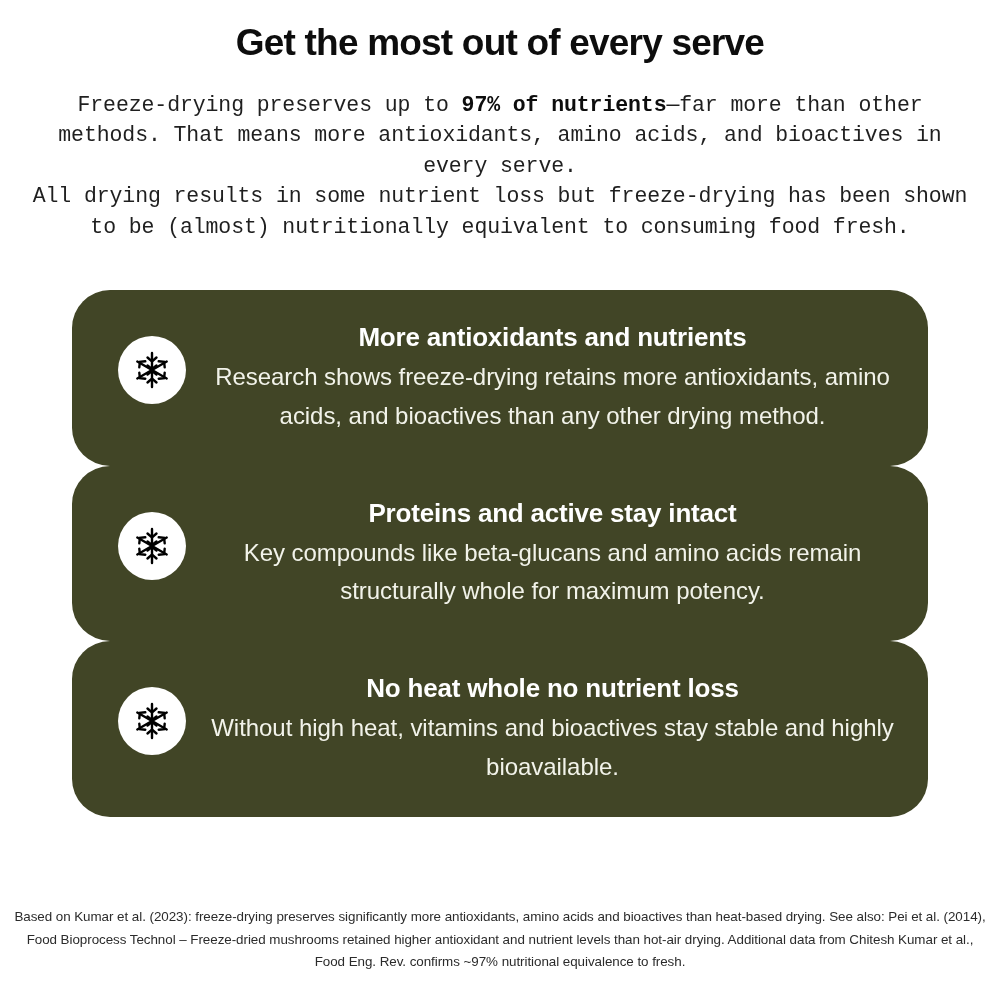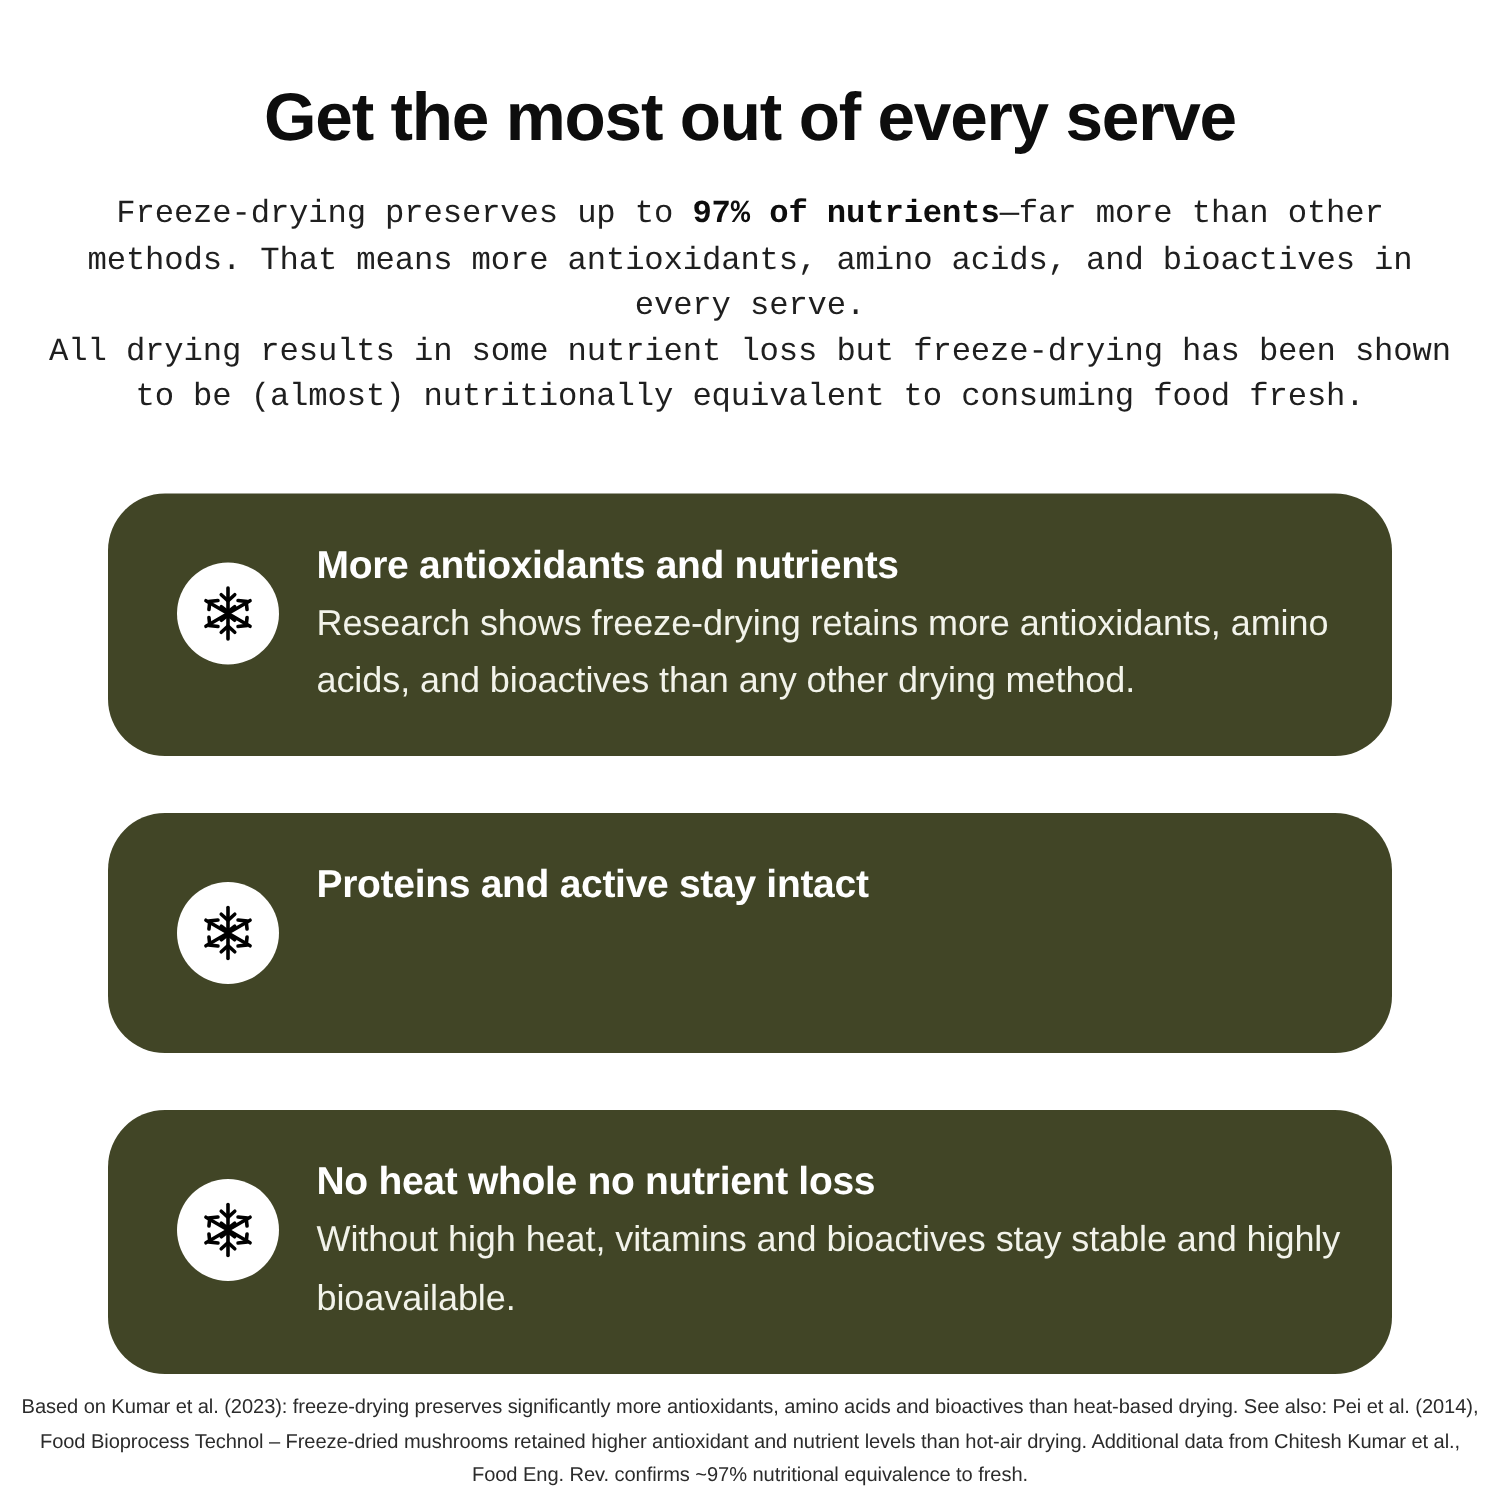--- a/index.html
+++ b/index.html
@@ -19,26 +19,26 @@
   .page {
     width: 1000px;
     height: 1000px;
     position: relative;
     padding: 0;
   }
 
   
   .headline {
     text-align: center;
-    font-size: 45px;
+    font-size: 37px;
     font-weight: 700;
     letter-spacing: -0.8px;
     color: #0d0d0d;
     line-height: 1.05;
-    padding-top: 54px;
+    padding-top: 24px;
     font-stretch: condensed;
   }
 
   
   .intro-block {
     padding: 0 28px;
     font-family: Liberation Mono, monospace;
   }
 
   .intro {
@@ -56,21 +56,21 @@
     font-weight: 700;
     color: #0d0d0d;
   }
 
   
   .cards {
     margin-top: 33px;
     padding: 15px 72px;
     display: flex;
     flex-direction: column;
-    gap: 38px;
+    text-align: center;
   }
 
   .card {
     background: #414526;
     border-radius: 38px;
     min-height: 160px;
     display: flex;
     align-items: flex-start;
     padding: 30px 34px 30px 30px;
   }
@@ -111,21 +111,21 @@
     line-height: 1.62;
     color: #f2f3ea;
     letter-spacing: -0.05px;
   }
 
   
   .footnote {
     position: absolute;
     left: 0;
     right: 0;
-    bottom: 6px;
+    bottom: 27px;
     padding: 0 14px;
     text-align: center;
     font-size: 13.4px;
     line-height: 1.66;
     color: #2b2b2b;
     letter-spacing: -0.05px;
   }
 </style>
 </head>
 <body>
@@ -179,20 +179,21 @@
             <polyline points="15.5,24.5 20,21 24.5,24.5"></polyline>
             <polyline points="7.3,17.3 7.9,11.9 13.3,11.3"></polyline>
             <polyline points="32.7,22.7 32.1,28.1 26.7,28.7"></polyline>
             <polyline points="13.3,28.7 7.9,28.1 7.3,22.7"></polyline>
             <polyline points="26.7,11.3 32.1,11.9 32.7,17.3"></polyline>
           </g>
         </svg>
       </div>
       <div class="card-body">
         <div class="card-title">Proteins and active stay intact</div>
+        <div class="card-desc">Key compounds like beta-glucans and amino acids remain structurally whole for maximum potency.</div>
       </div>
     </div>
 
     <div class="card">
       <div class="card-icon-wrap">
         <svg width="40" height="40" viewBox="0 0 40 40" aria-hidden="true">
           <g stroke="#000000" stroke-width="2.4" stroke-linecap="round" fill="none">
             <line x1="20" y1="3" x2="20" y2="37"></line>
             <line x1="5.3" y1="11.5" x2="34.7" y2="28.5"></line>
             <line x1="5.3" y1="28.5" x2="34.7" y2="11.5"></line>

